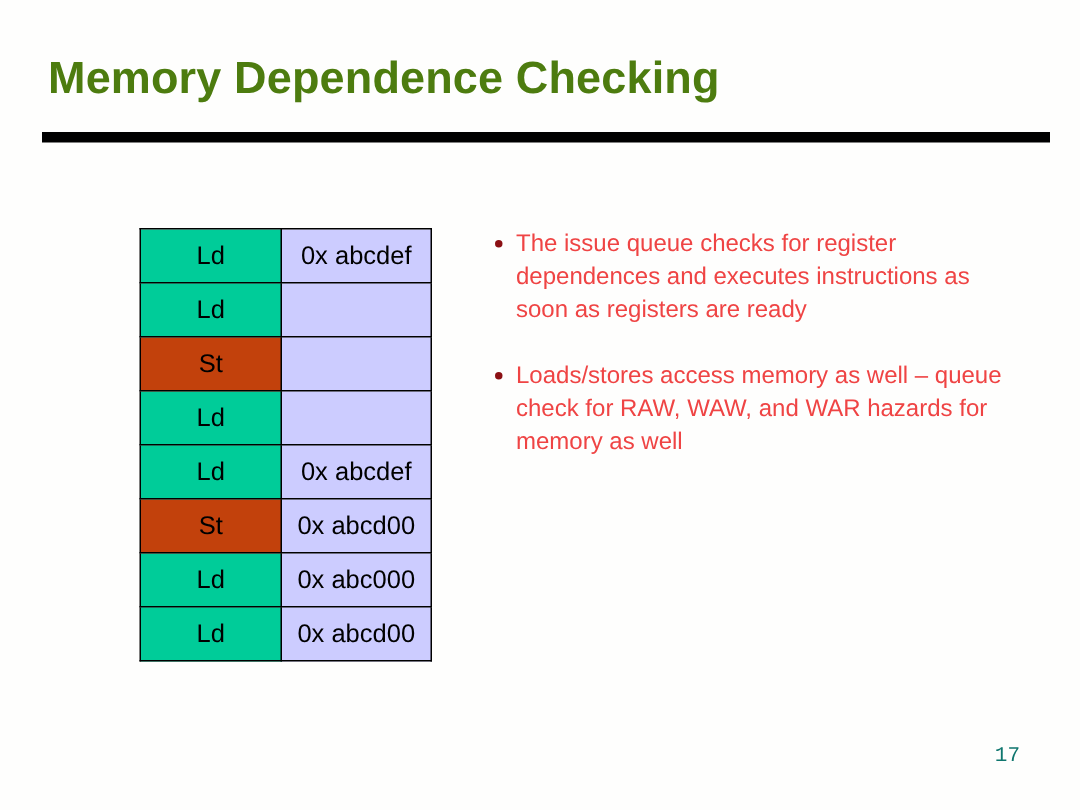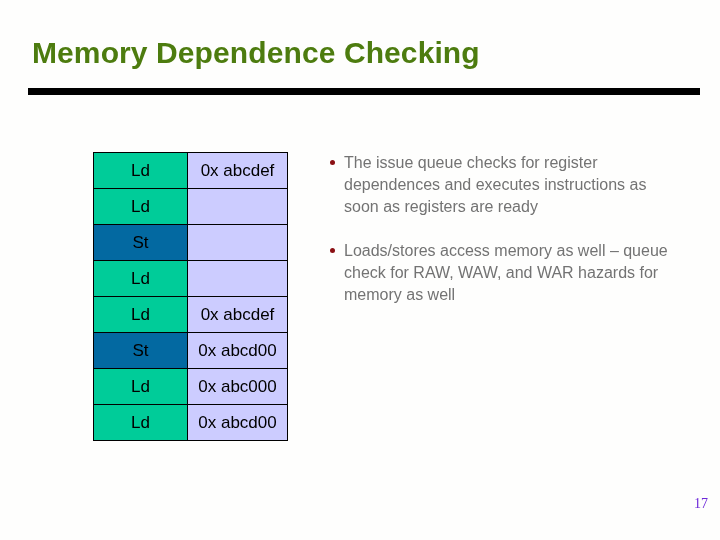--- a/index.html
+++ b/index.html
@@ -51,63 +51,63 @@
     padding: 0 0 0 0;
     font-size: 17px;
     color: #000000;
     vertical-align: middle;
   }
   td.op-cell {
     width: 93px;
     text-align: center;
   }
   td.op-cell.ld { background: #00cc99; }
-  td.op-cell.st { background: #0369a1; }
+  td.op-cell.st { background: #c2410c; }
   td.addr-cell {
     width: 99px;
     background: #ccccff;
     text-align: center;
     padding-left: 8px;
   }
 
   
   #bullet-list {
     position: absolute;
     left: 328px;
     top: 152px;
     width: 340px;
   }
   .bullet-item {
     position: relative;
     padding-left: 16px;
     margin-bottom: 22px;
     font-size: 16px;
     line-height: 22px;
-    color: #737373;
+    color: #ef4444;
   }
   .bullet-item:last-child { margin-bottom: 0; }
   .bullet-dot {
     position: absolute;
     left: 2px;
     top: 8px;
     width: 5px;
     height: 5px;
     border-radius: 50%;
     background: #8b1014;
   }
   .bullet-text { display: block; }
 
   
   #slide-number {
     position: absolute;
-    right: 12px;
+    right: 40px;
     bottom: 28px;
-    font-family: Liberation Serif, serif;
+    font-family: Liberation Mono, monospace;
     font-size: 14px;
-    color: #6d28d9;
+    color: #0f766e;
   }
 </style>
 </head>
 <body>
 
 <div id="slide-title">Memory Dependence Checking</div>
 <div id="title-rule"></div>
 
 <table id="instr-table">
   <tbody>

